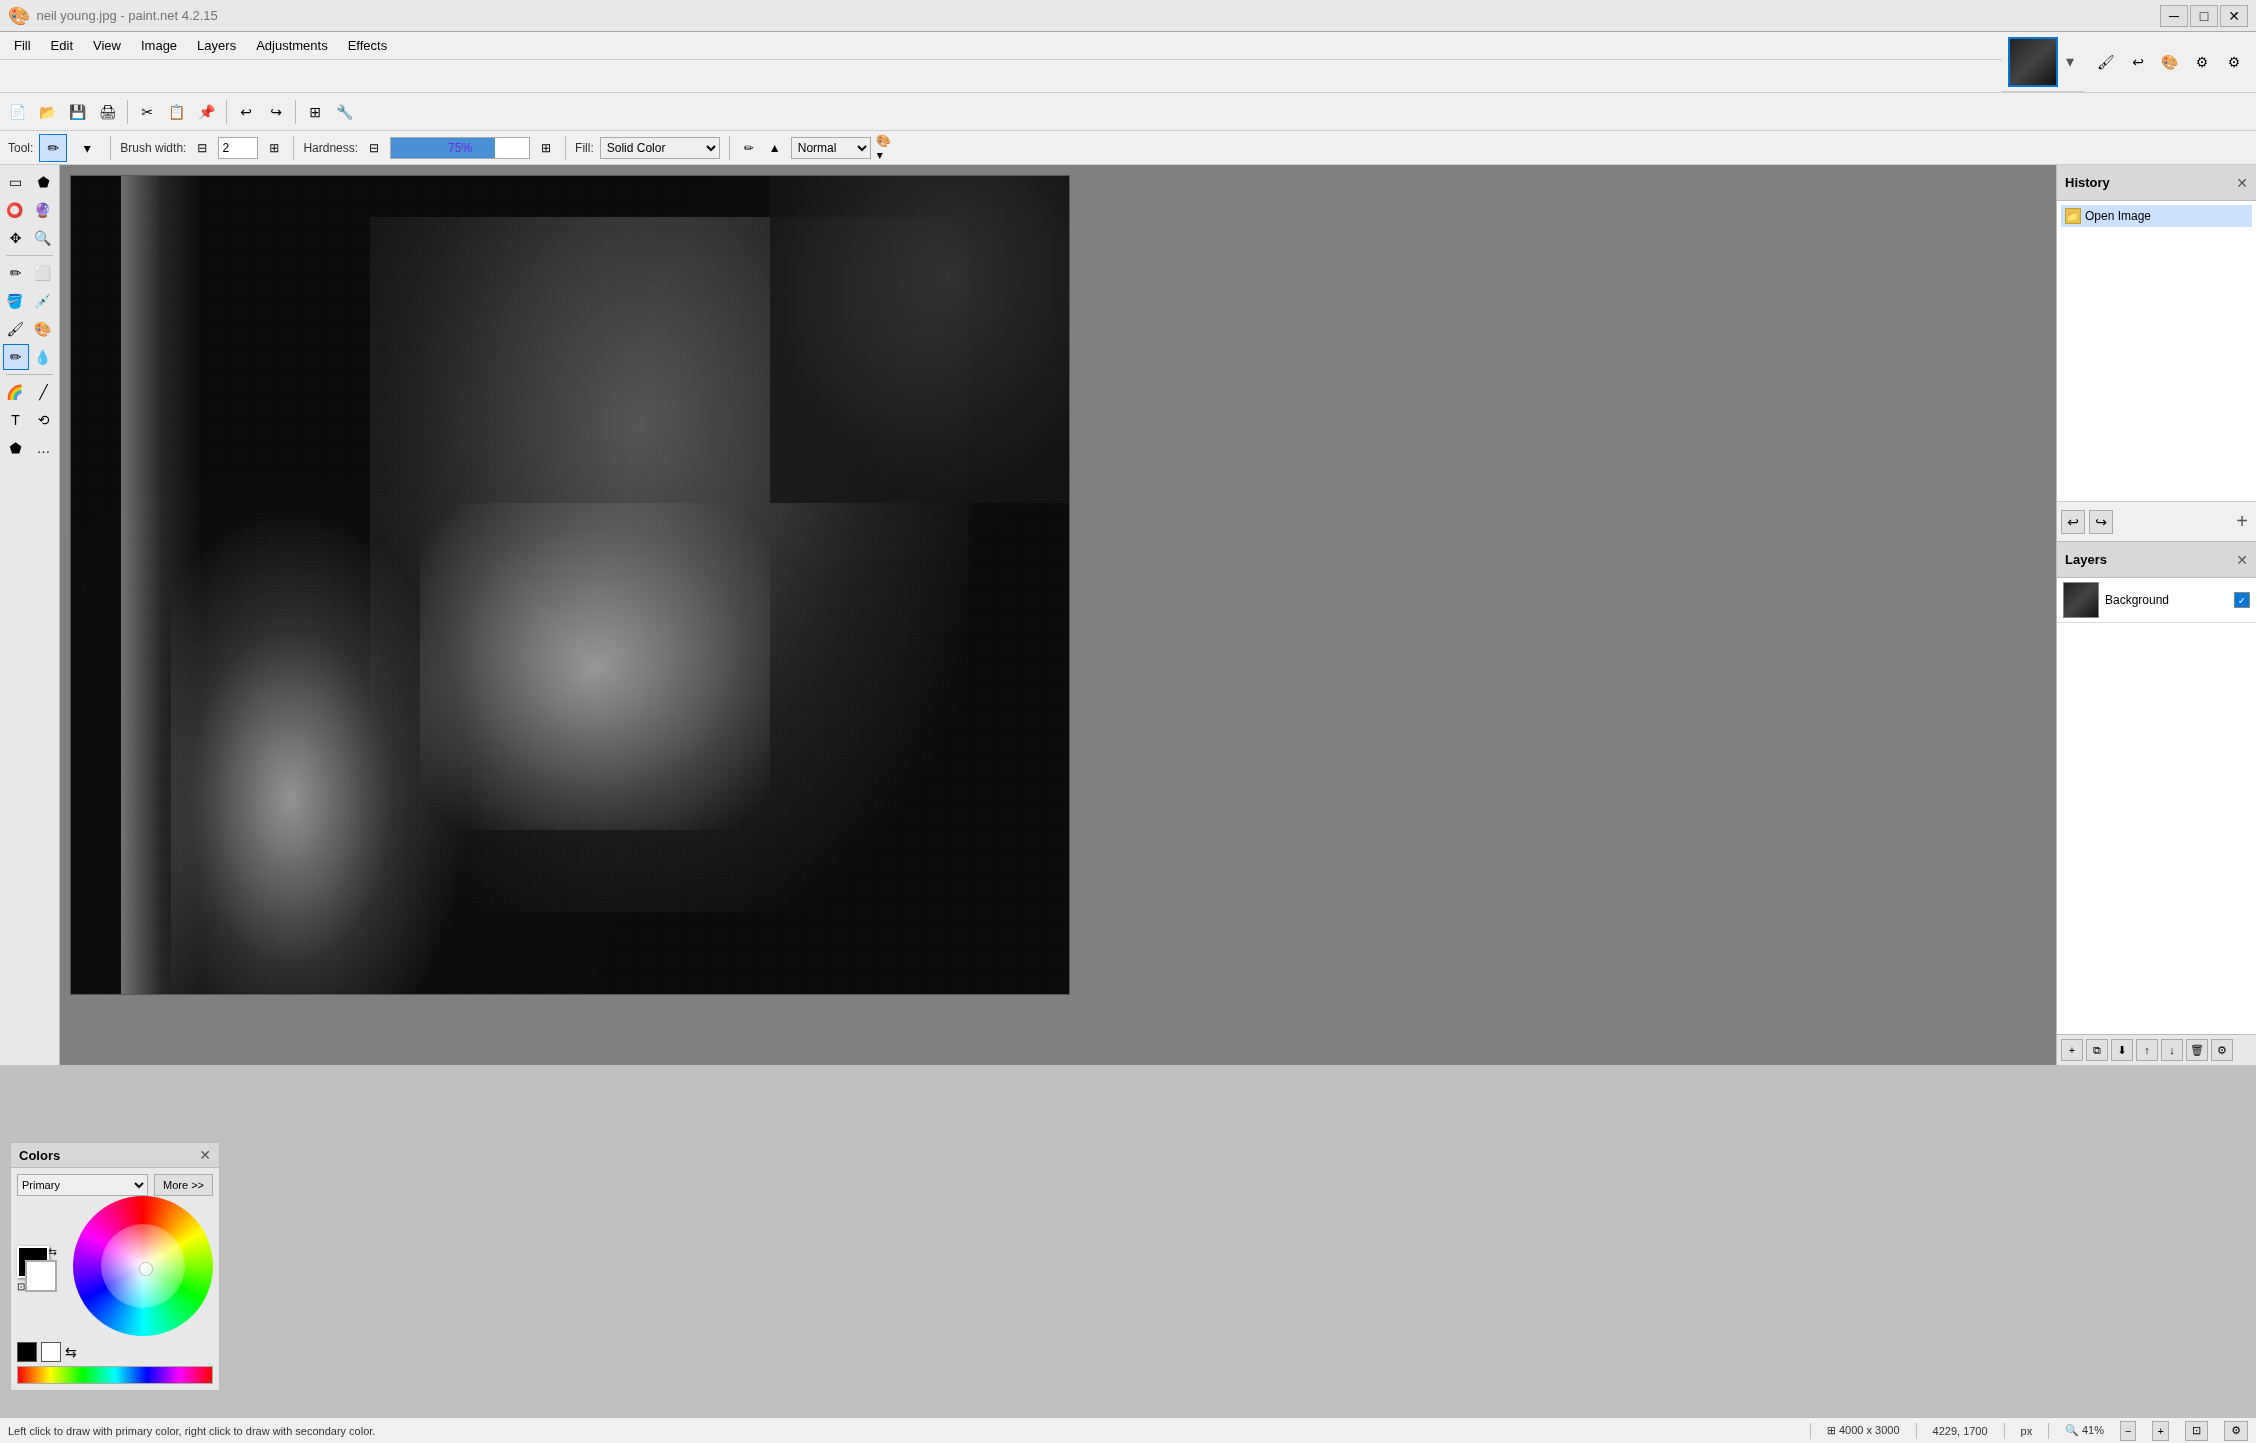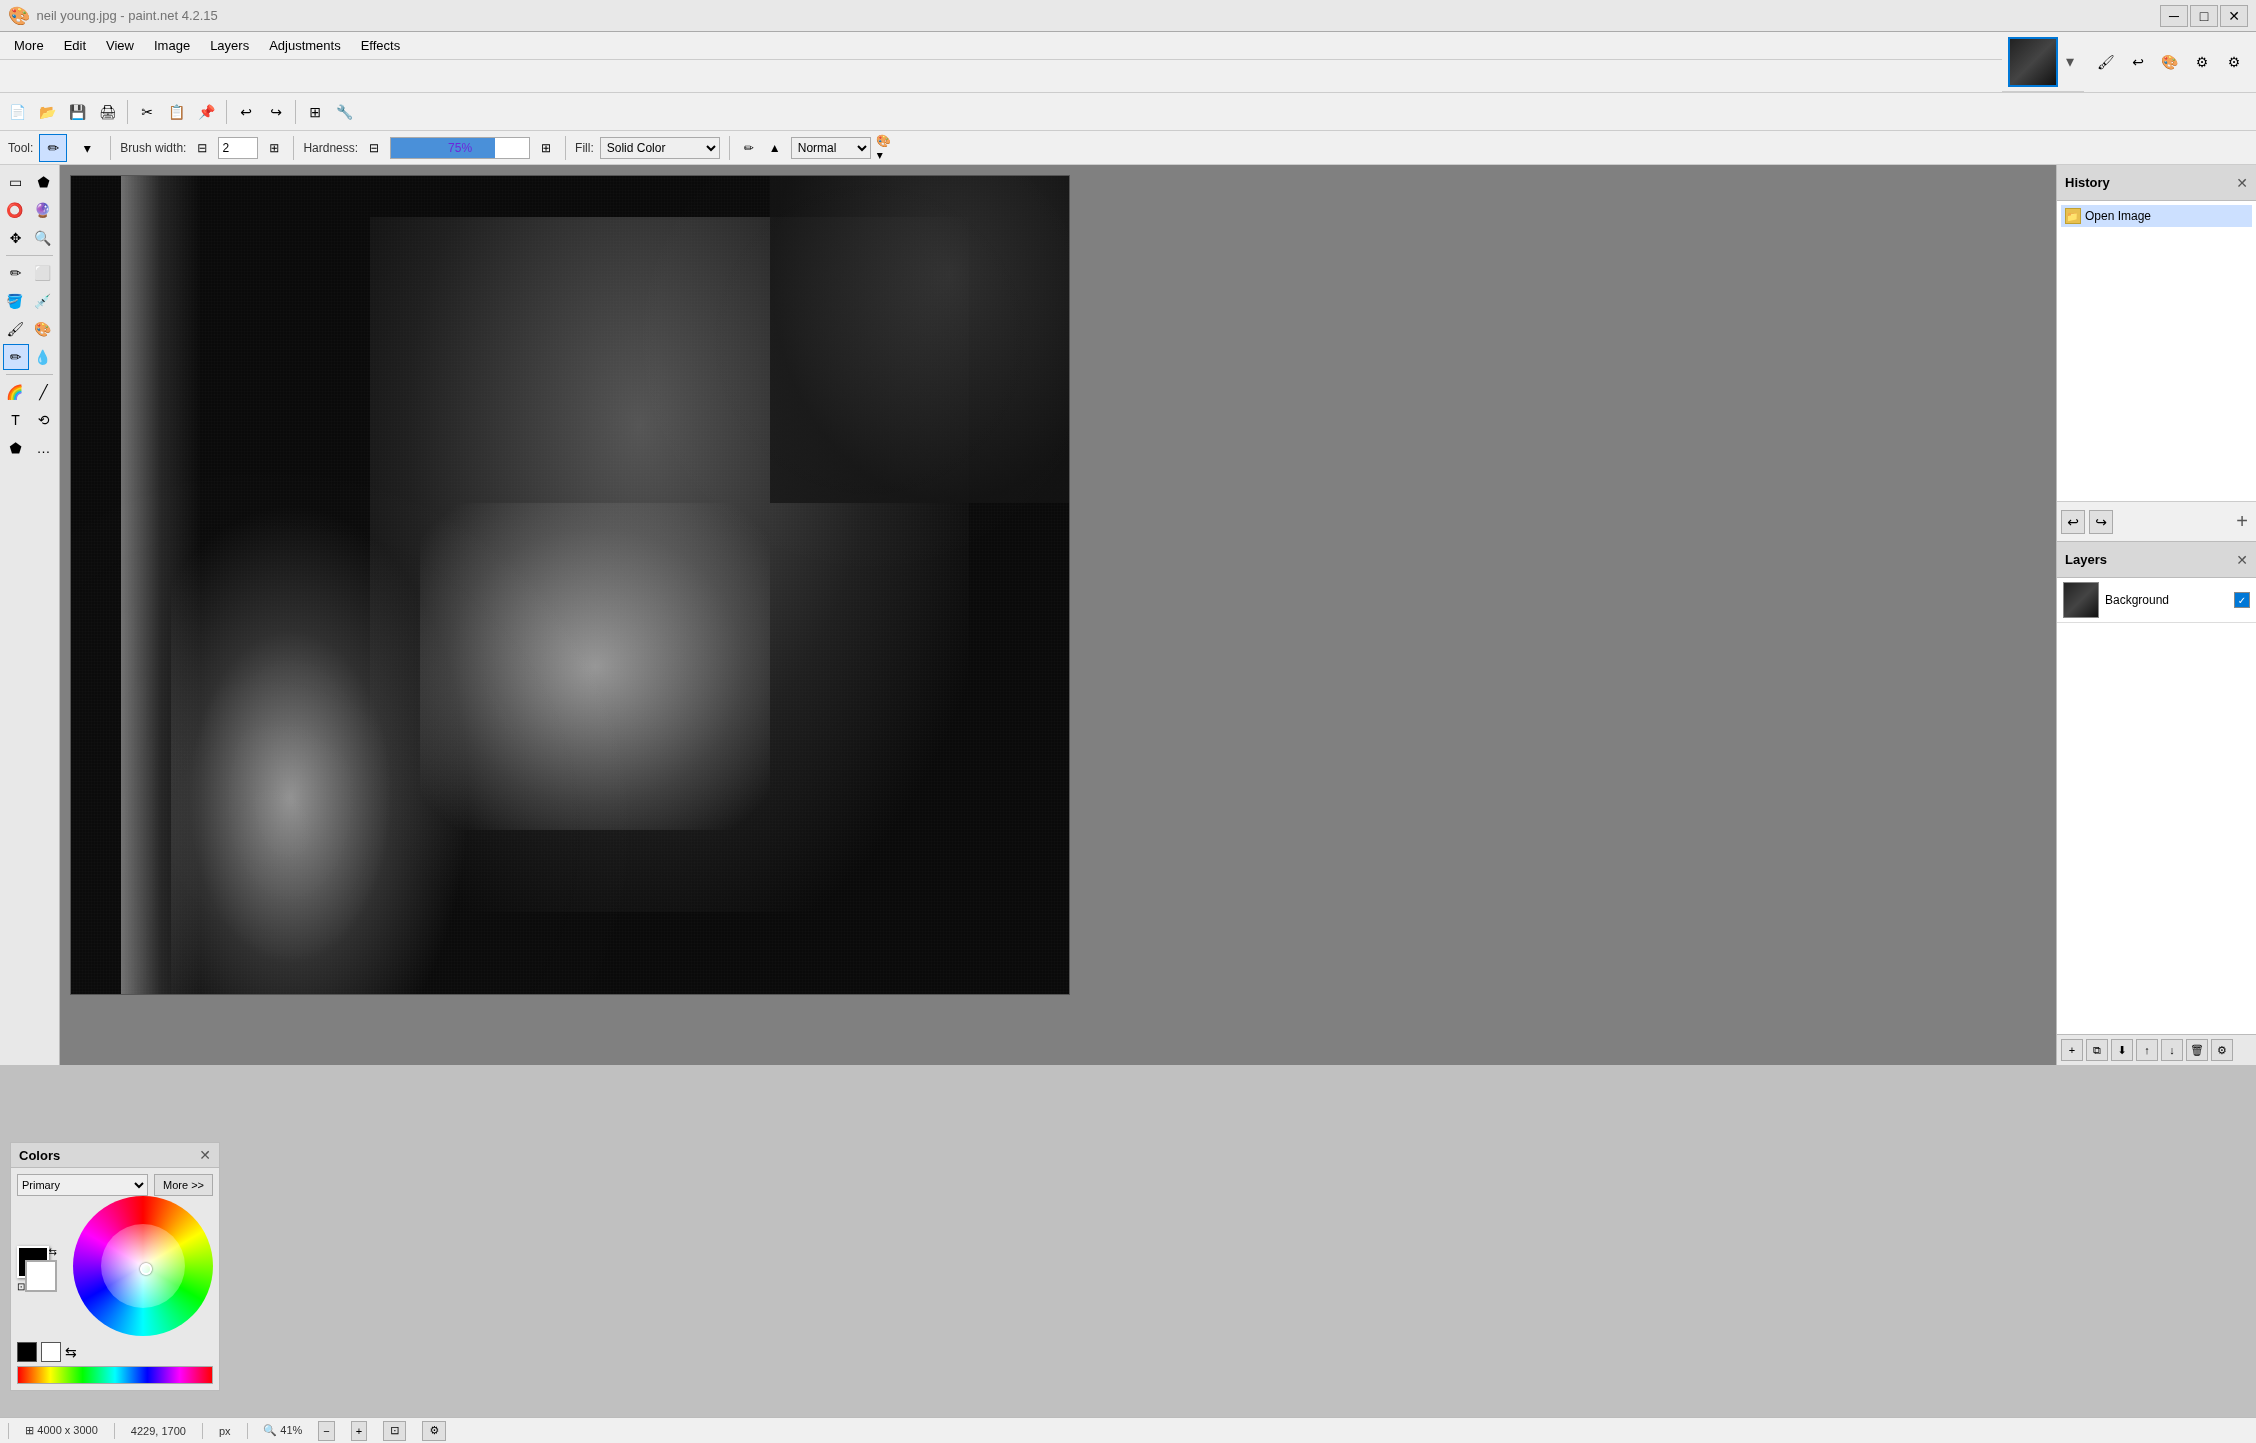--- a/index.html
+++ b/index.html
@@ -142,21 +142,21 @@
   </div>
   <div class="title-bar-controls">
     <button class="title-btn">─</button>
     <button class="title-btn">□</button>
     <button class="title-btn close">✕</button>
   </div>
 </div>
 
 <div style="display:flex; align-items:stretch; background:#f0f0f0; border-bottom:1px solid #ccc;">
   <div class="menu-bar" style="flex:1;">
-    <span class="menu-item">More</span>
+    <span class="menu-item">Fill</span>
     <span class="menu-item">Edit</span>
     <span class="menu-item">View</span>
     <span class="menu-item">Image</span>
     <span class="menu-item">Layers</span>
     <span class="menu-item">Adjustments</span>
     <span class="menu-item">Effects</span>
   </div>
 
   <div class="doc-tab">
     <div class="doc-thumbnail" style="background: linear-gradient(135deg,#222,#444,#111);"></div>
@@ -384,20 +384,21 @@
       <span class="colors-arrows">⇆</span>
     </div>
 
     <div style="margin-top:4px;">
       <div style="height:18px;background:linear-gradient(to right, #f00,#ff0,#0f0,#0ff,#00f,#f0f,#f00);border:1px solid #aaa;cursor:pointer;"></div>
     </div>
   </div>
 </div>
 
 <div class="status-bar">
+  <span class="status-left">Left click to draw with primary color, right click to draw with secondary color.</span>
   <div class="status-sep"></div>
   <span>
     <span style="font-size:11px;">⊞</span>
     <span>4000 x 3000</span>
   </span>
   <div class="status-sep"></div>
   <span>
     <span>4229, 1700</span>
   </span>
   <div class="status-sep"></div>

